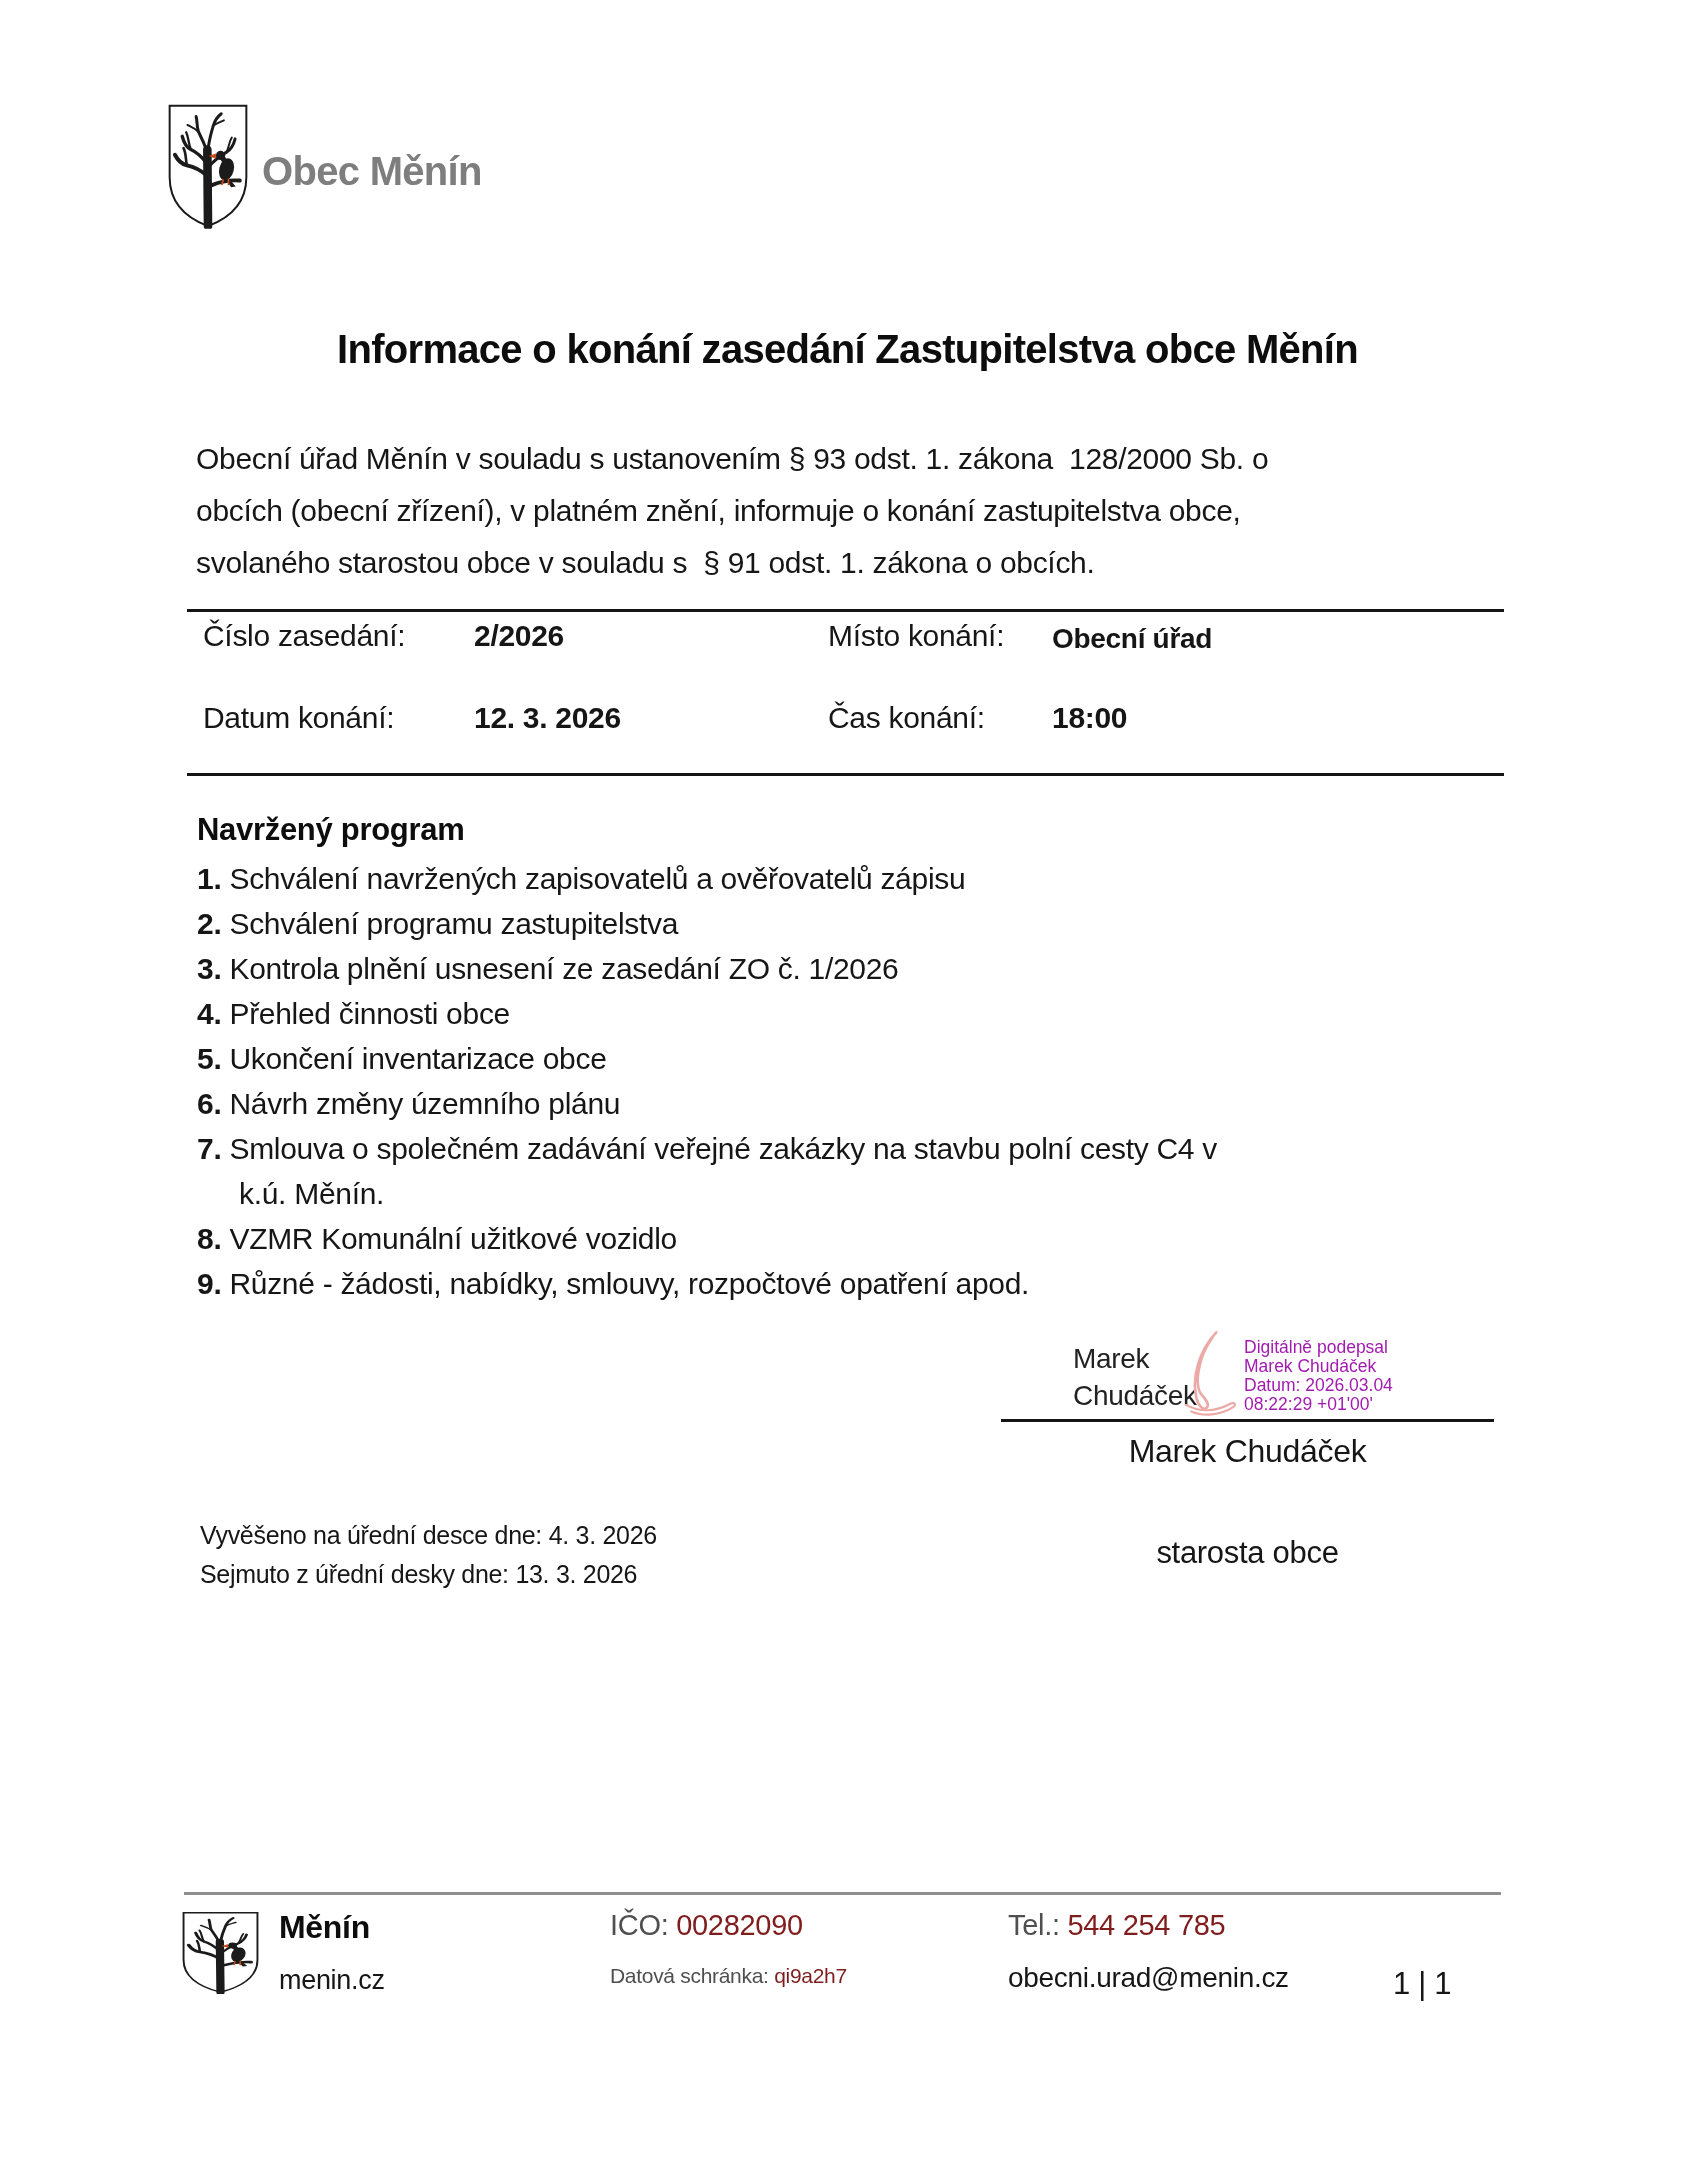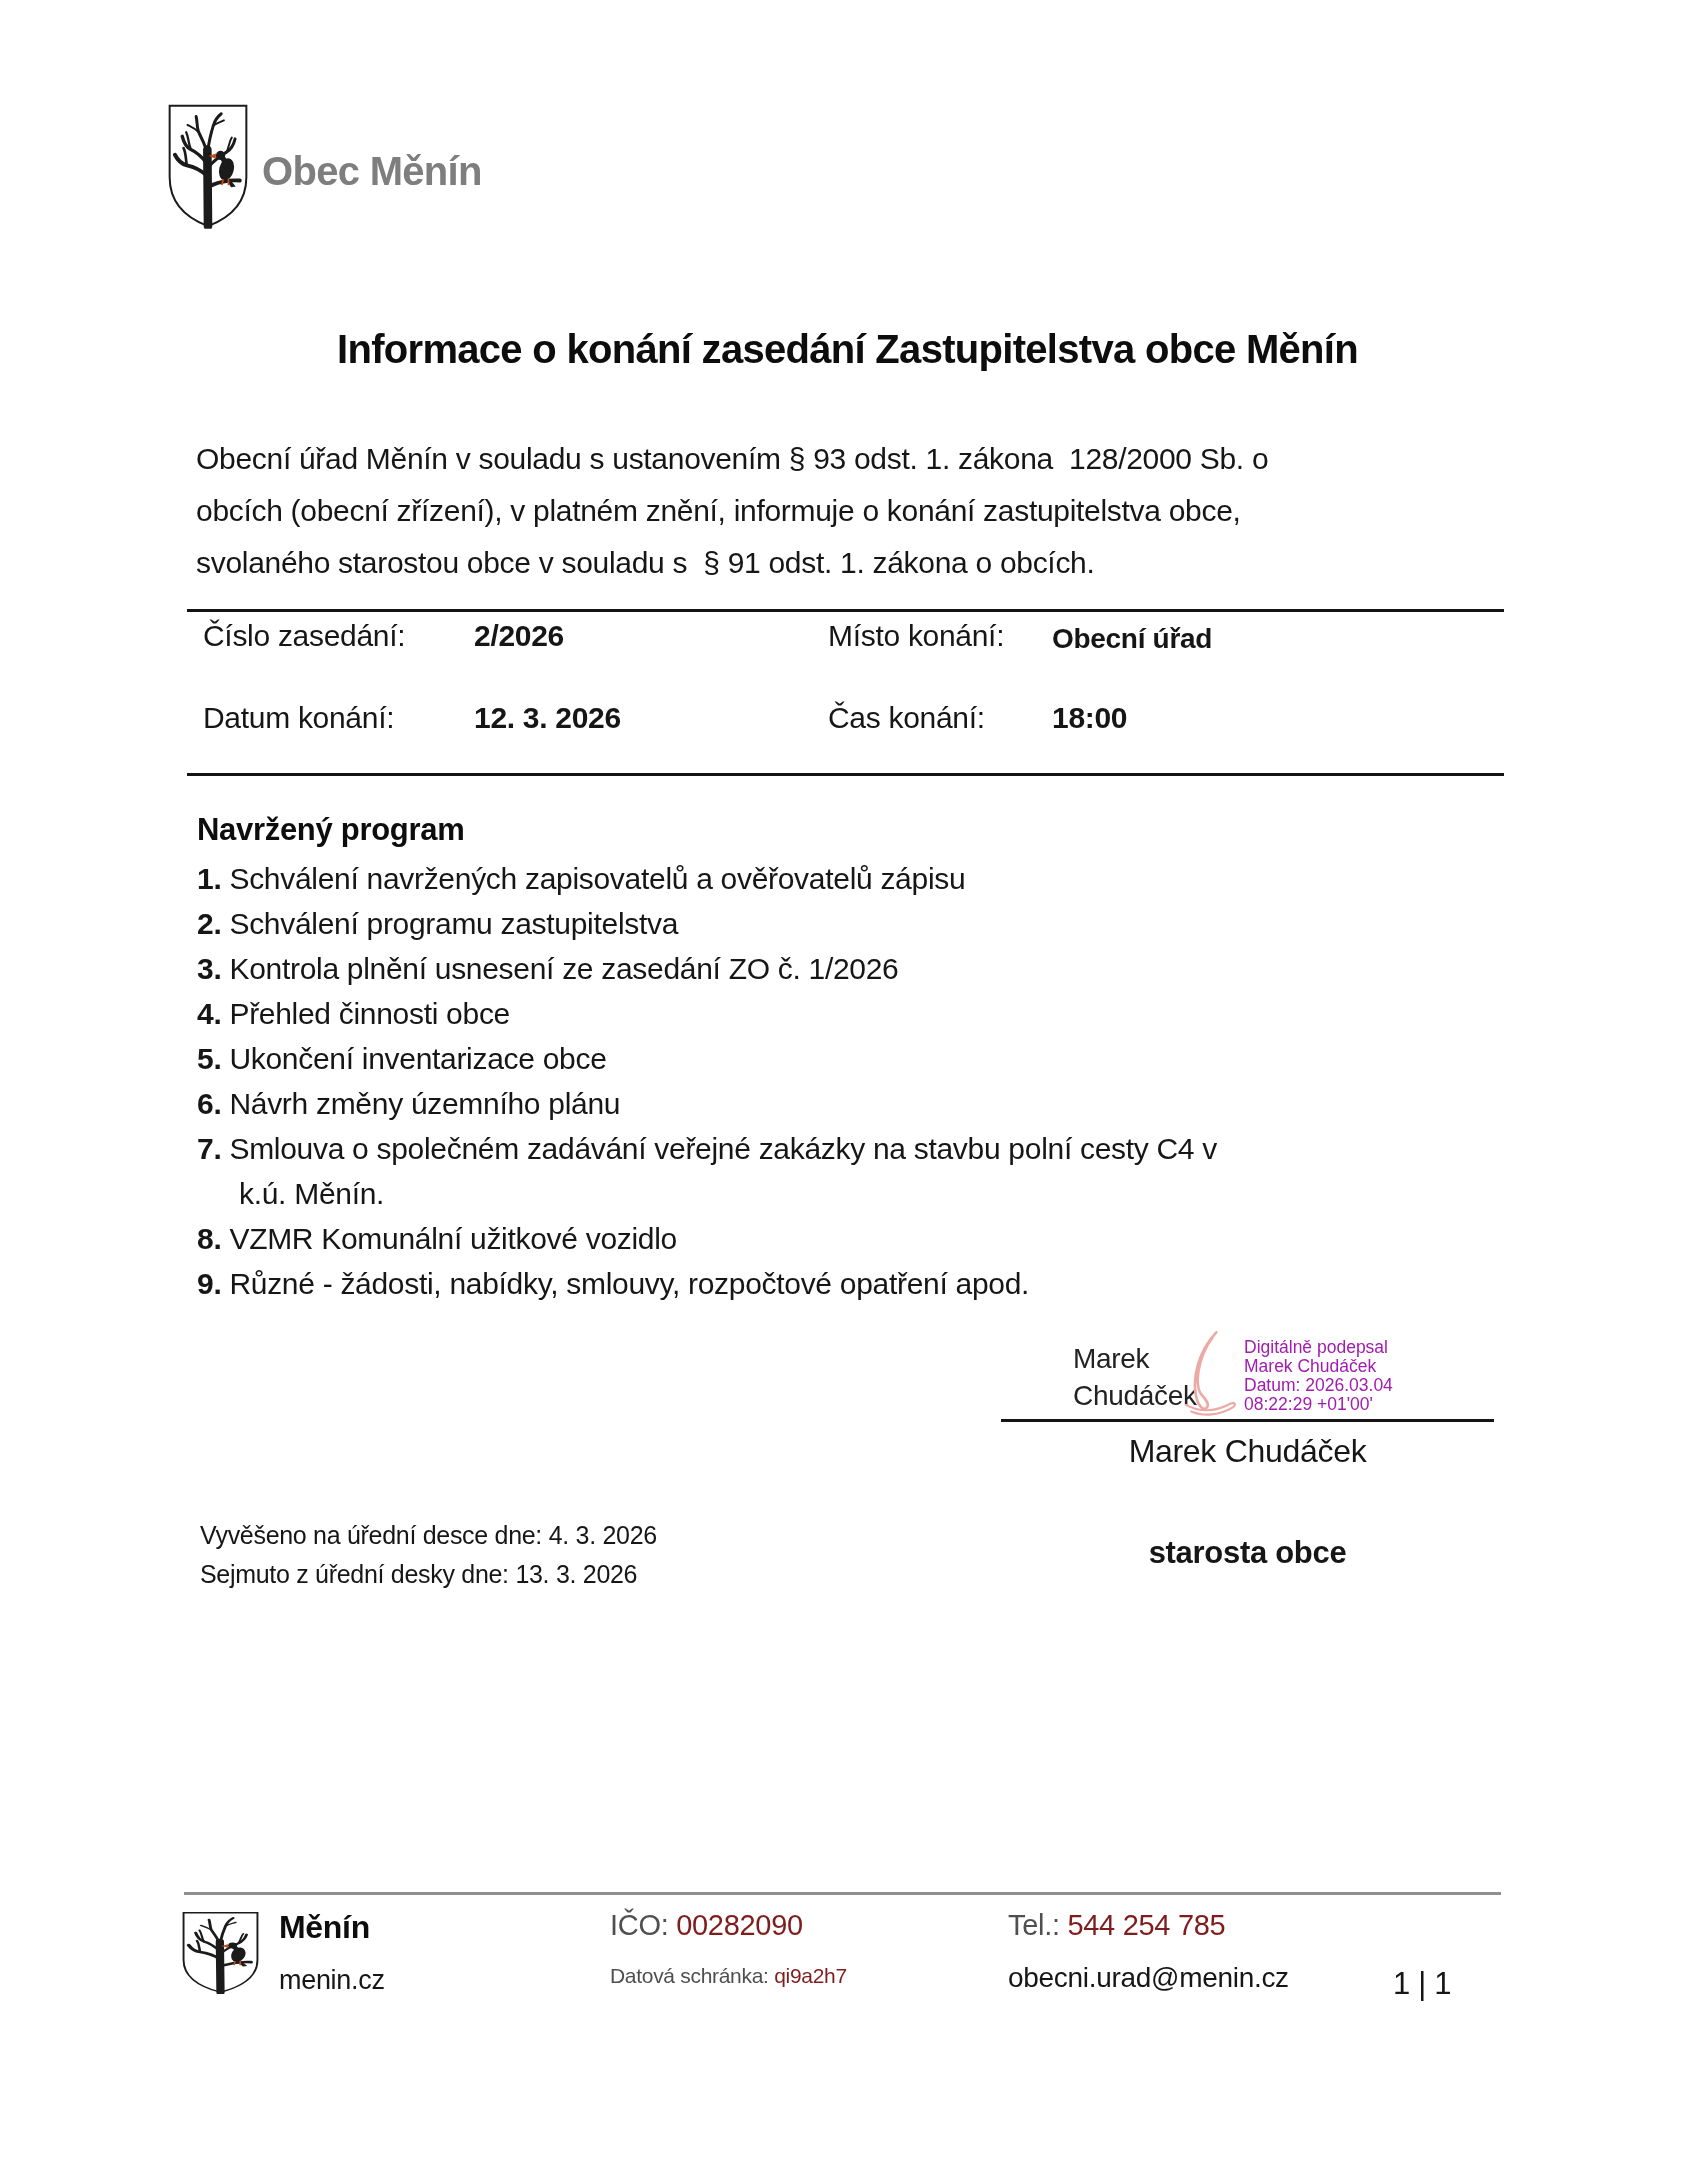--- a/index.html
+++ b/index.html
@@ -41,21 +41,21 @@
   .prog-item { height:45px; line-height:45px; white-space:nowrap; }
   .prog-num { font-weight:bold; margin-right:8px; }
   .prog-cont { padding-left:42px; }
 
   
   .sig-stamp-name { position:absolute; left:1073px; top:1340px; font-size:28px; line-height:37px; color:#222222; }
   .flourish { position:absolute; left:1182px; top:1331px; width:58px; height:89px; }
   .sig-note { position:absolute; left:1244px; top:1338px; font-size:17.5px; line-height:19px; color:#a21caf; letter-spacing:0; }
   .sig-rule { position:absolute; left:1001px; top:1419px; width:493px; height:2.6px; background:#151515; }
   .sig-name { position:absolute; left:1001px; top:1433px; width:493px; text-align:center; font-size:32px; }
-  .sig-role { position:absolute; left:1001px; top:1535px; width:493px; text-align:center; font-size:31px;font-weight:bold; }
+  .sig-role { position:absolute; left:1001px; top:1535px; width:493px; text-align:center; font-size:31px; }
 
   
   .posting { position:absolute; left:200px; top:1516px; font-size:25px; line-height:39px; }
 
   
   .footer-rule { position:absolute; left:184px; top:1892px; width:1317px; height:3.3px; background:#8f8f8f; }
   .shield-footer { position:absolute; left:181px; top:1911px; width:79px; height:83px; }
   .f-name { position:absolute; left:279px; top:1909px; font-size:32px; font-weight:bold; color:#0d0d0d; }
   .f-web { position:absolute; left:279px; top:1965px; font-size:27px; }
   .f-ico { position:absolute; left:610px; top:1909px; font-size:29px; }

